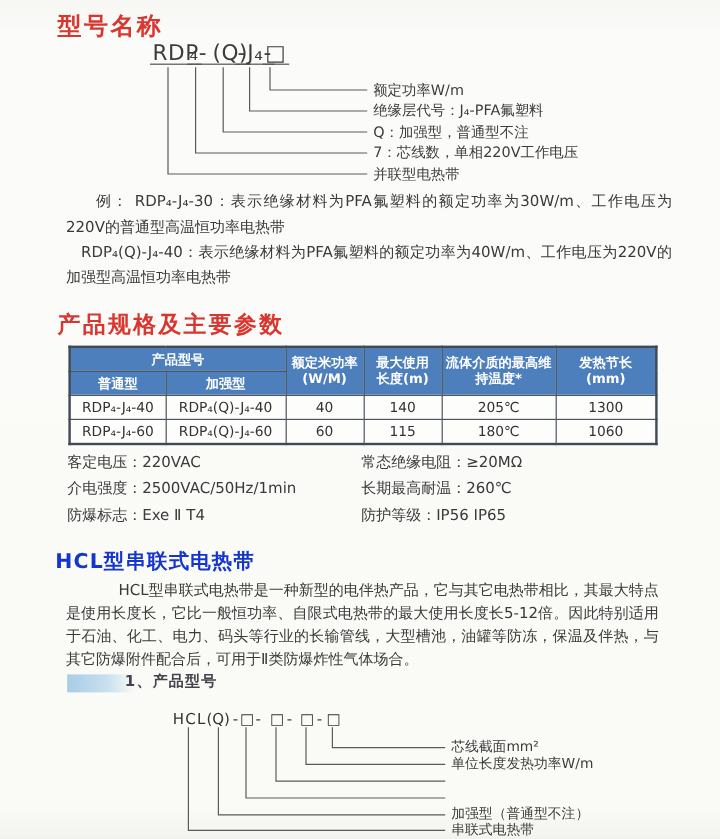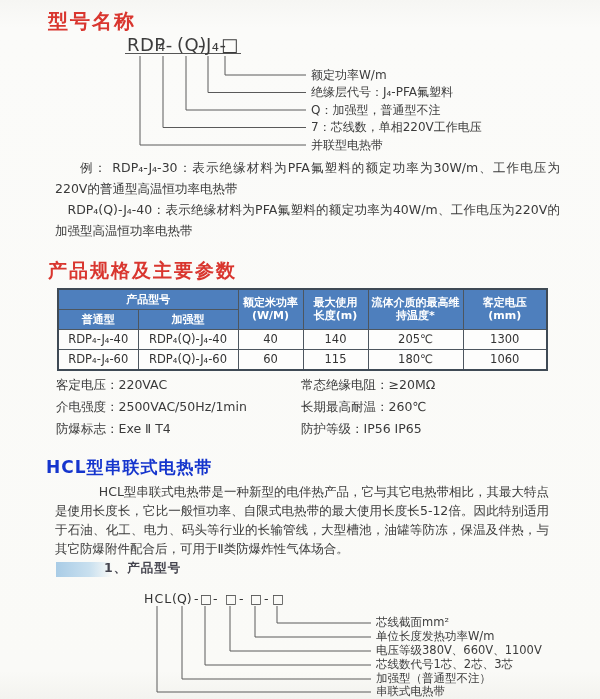--- a/index.html
+++ b/index.html
@@ -172,21 +172,21 @@
     </colgroup>
     <tbody>
         <tr style="height:20px">
       <th colspan="2">产品型号</th>
       <th rowspan="2">额定米功率
 (W/M)</th>
       <th rowspan="2">最大使用
 长度(m)</th>
       <th rowspan="2">流体介质的最高维
 持温度*</th>
-      <th rowspan="2">客定电压
+      <th rowspan="2">发热节长
 (mm)</th>
     </tr>
     <tr style="height:20px">
       <th>普通型</th>
       <th>加强型</th>
     </tr>
     <tr>
       <td>RDP₄-J₄-40</td>
       <td>RDP₄(Q)-J₄-40</td>
       <td>40</td>
@@ -227,18 +227,16 @@
   <span class="seg2" style="left:200px;top:592px">□</span>
   <span class="seg2" style="left:213px;top:592px">-</span>
   <span class="seg2" style="left:225px;top:592px">□</span>
   <span class="seg2" style="left:239px;top:592px">-</span>
   <span class="seg2" style="left:250px;top:592px">□</span>
   <span class="seg2" style="left:264px;top:592px">-</span>
   <span class="seg2" style="left:272px;top:592px">□</span>
 
   <div class="anno2" style="left:376px;top:616px">芯线截面mm²</div>
   <div class="anno2" style="left:376px;top:630px">单位长度发热功率W/m</div>
-  <div class="anno2" style="left:376px;top:644px">电压等级380V、660V、1100V</div>
-  <div class="anno2" style="left:376px;top:658px">芯线数代号1芯、2芯、3芯</div>
   <div class="anno2" style="left:376px;top:672px">加强型（普通型不注）</div>
   <div class="anno2" style="left:376px;top:685px">串联式电热带</div>
 
 </div>
 
 </body></html>

